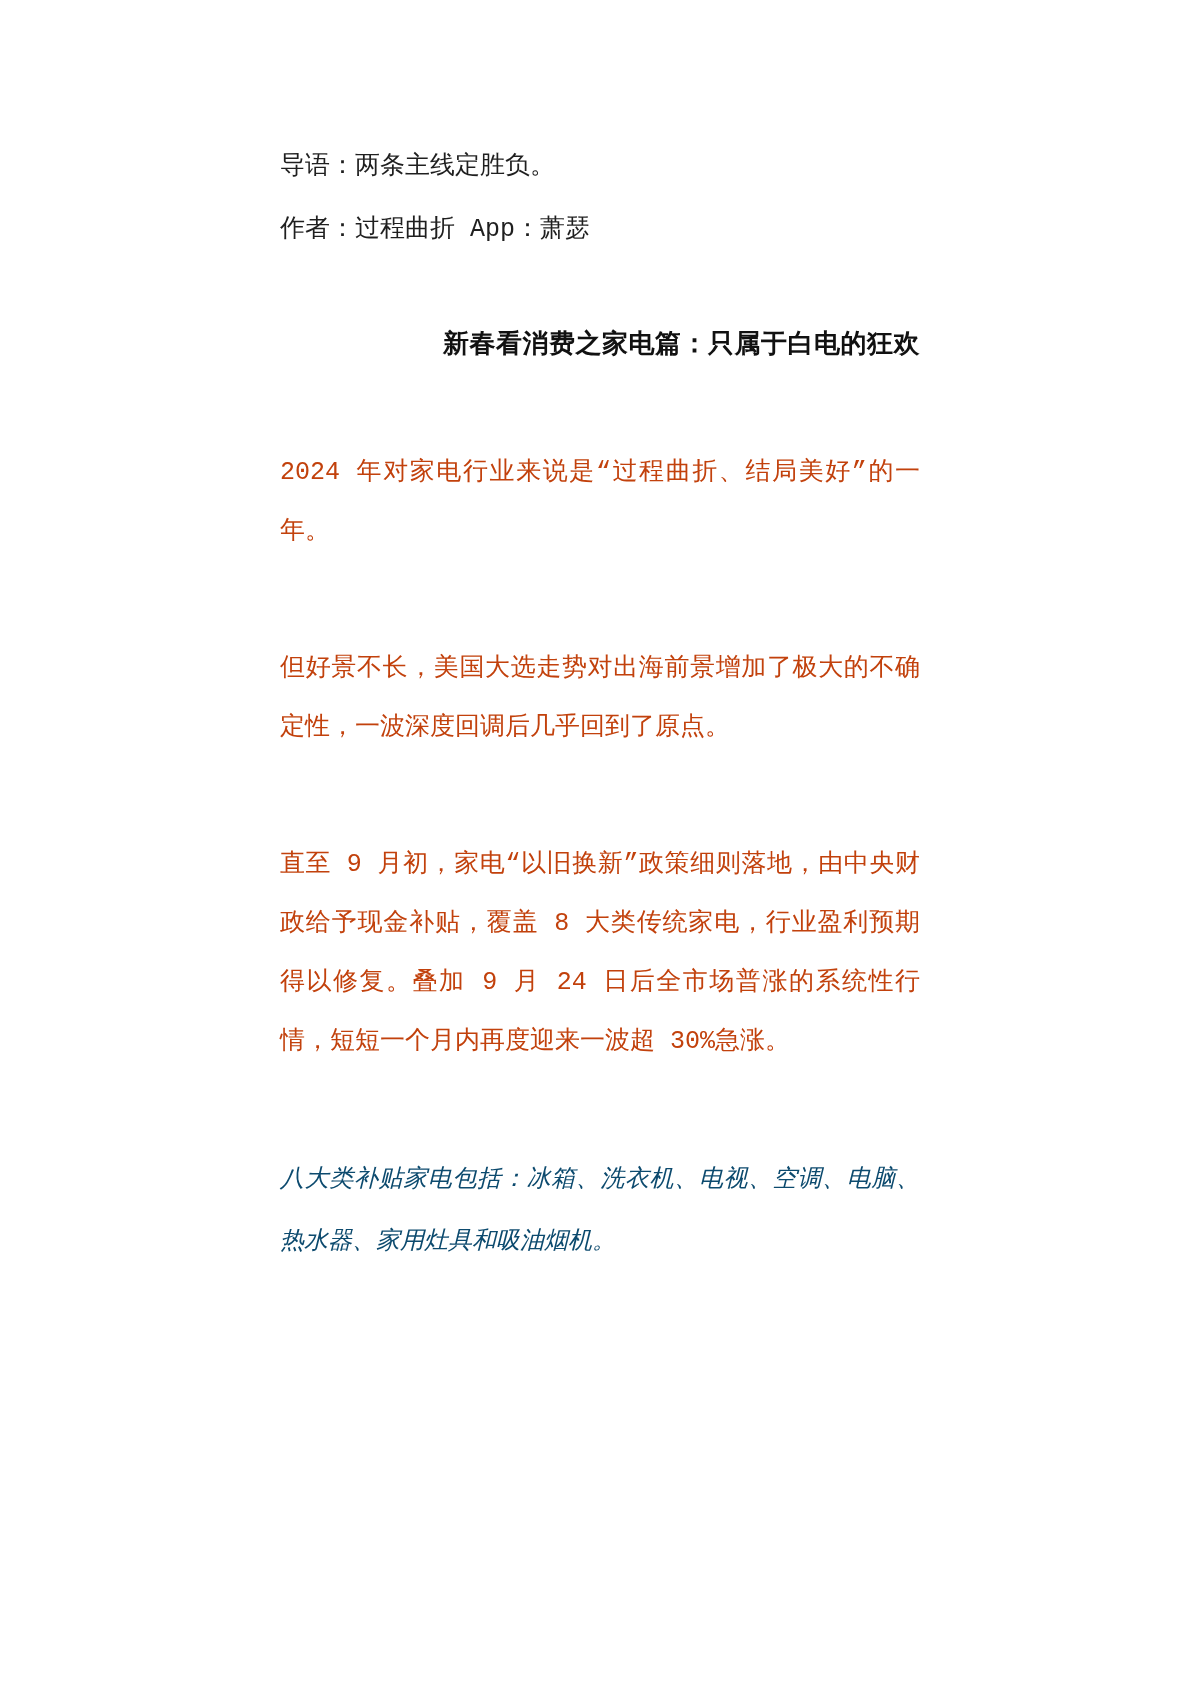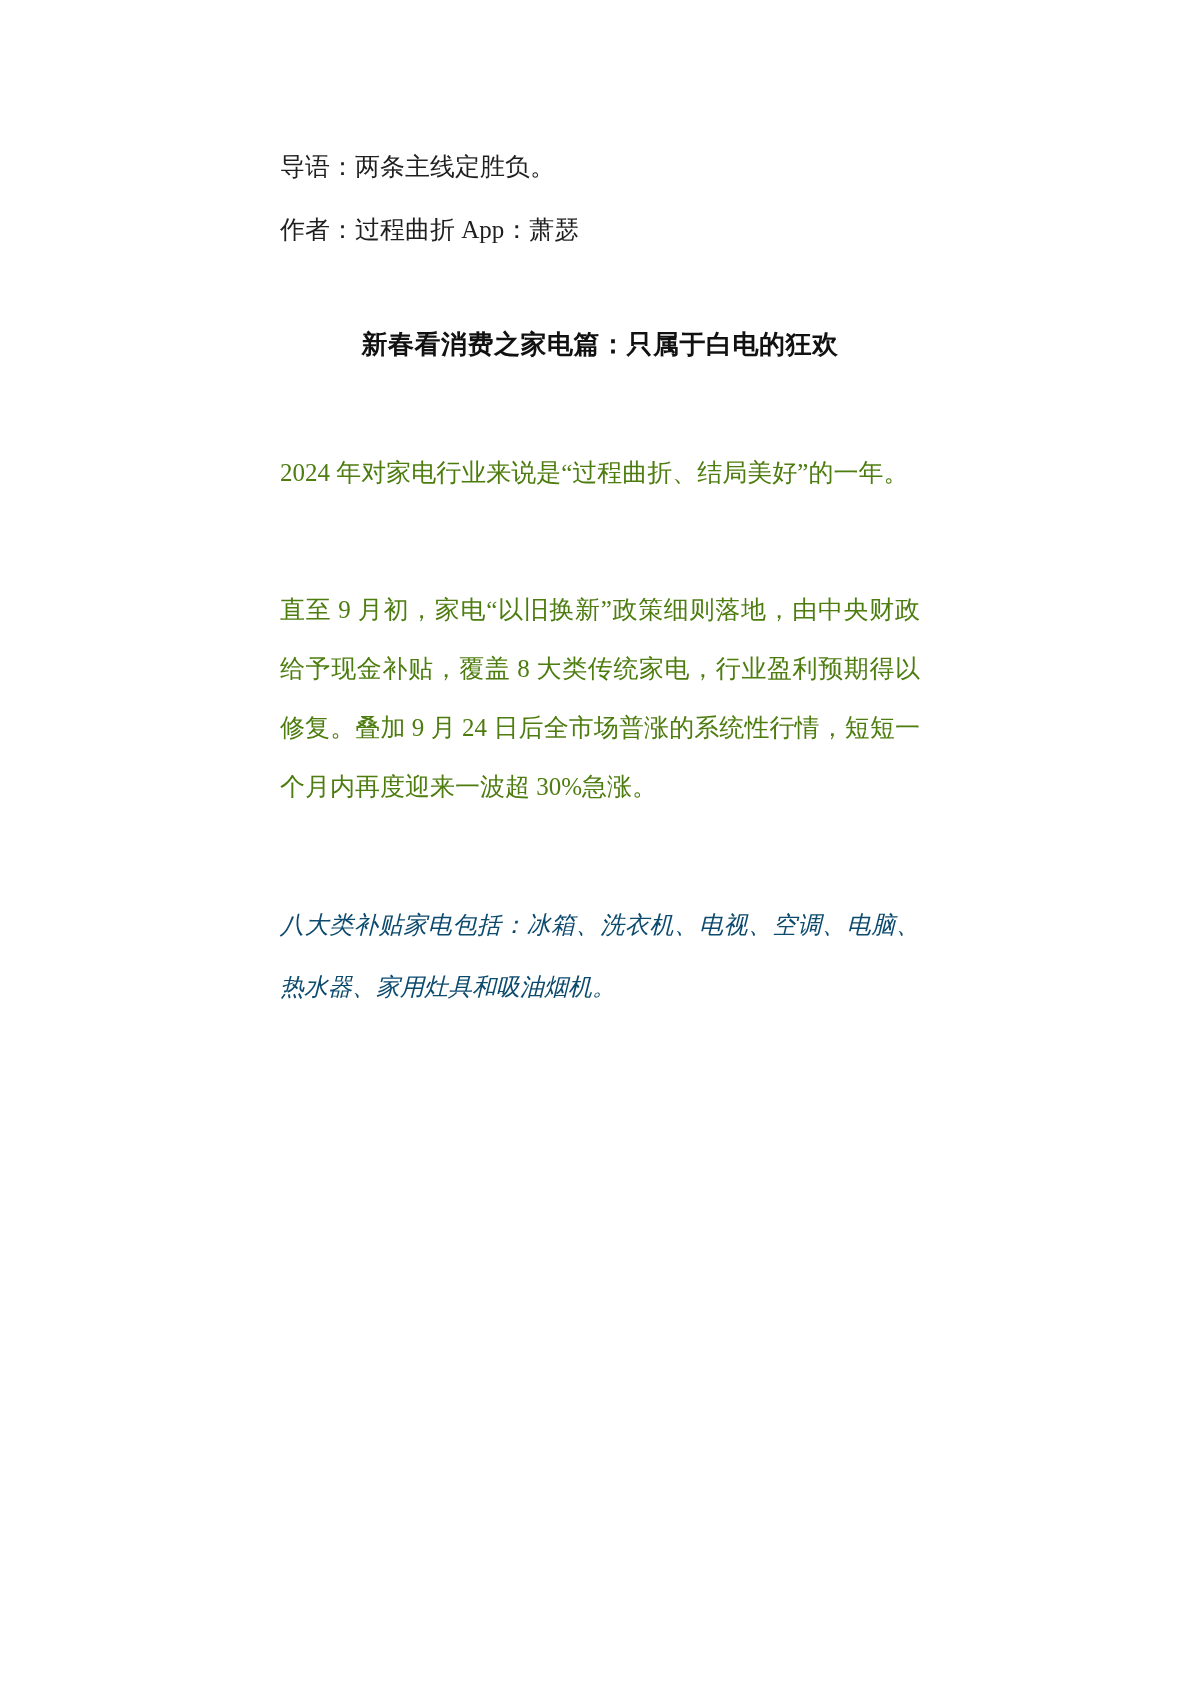--- a/index.html
+++ b/index.html
@@ -8,58 +8,59 @@
     background: #ffffff;
   }
   .page {
     position: relative;
     width: 976px;
     height: 1698px;
     margin: 0 auto;
     background: #ffffff;
     box-sizing: border-box;
     padding: 135px 168px 0 168px;
-    font-family: Liberation Serif, serif;
+    font-family: Liberation Mono, monospace;
     color: #1f1f1f;
     overflow: hidden;
   }
   .meta {
     margin: 0;
     font-size: 25px;
     line-height: 63px;
     color: #1f1f1f;
   }
   .title {
     margin: 64px 0 0 0;
     font-size: 26px;
     line-height: 40px;
     font-weight: bold;
-    text-align: center;
+    text-align: right;
     color: #111111;
     letter-spacing: 0.5px;
   }
   .body-para {
     margin: 78px 0 0 0;
     font-size: 25px;
     line-height: 59px;
     text-align: justify;
-    color: #4d7c0f;
+    color: #c2410c;
   }
   .note-para {
     margin: 78px 0 0 0;
     font-size: 24px;
     line-height: 62px;
     text-align: justify;
     font-style: italic;
     color: #0c4a6e;
   }
 </style>
 </head>
 <body>
 
 <div class="page">
   <p class="meta">导语：两条主线定胜负。</p>
   <p class="meta">作者：过程曲折 App：萧瑟</p>
   <h1 class="title">新春看消费之家电篇：只属于白电的狂欢</h1>
   <p class="body-para">2024 年对家电行业来说是“过程曲折、结局美好”的一年。</p>
+  <p class="body-para">但好景不长，美国大选走势对出海前景增加了极大的不确定性，一波深度回调后几乎回到了原点。</p>
   <p class="body-para">直至 9 月初，家电“以旧换新”政策细则落地，由中央财政给予现金补贴，覆盖 8 大类传统家电，行业盈利预期得以修复。叠加 9 月 24 日后全市场普涨的系统性行情，短短一个月内再度迎来一波超 30%急涨。</p>
   <p class="note-para">八大类补贴家电包括：冰箱、洗衣机、电视、空调、电脑、热水器、家用灶具和吸油烟机。</p>
 </div>
 
 </body></html>

